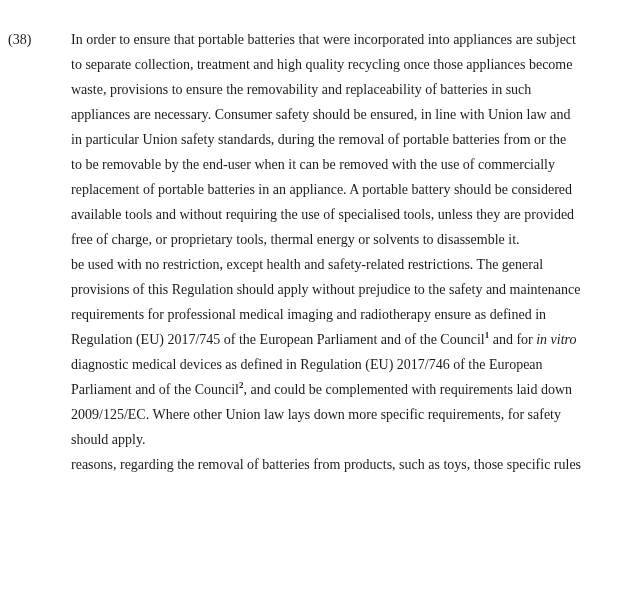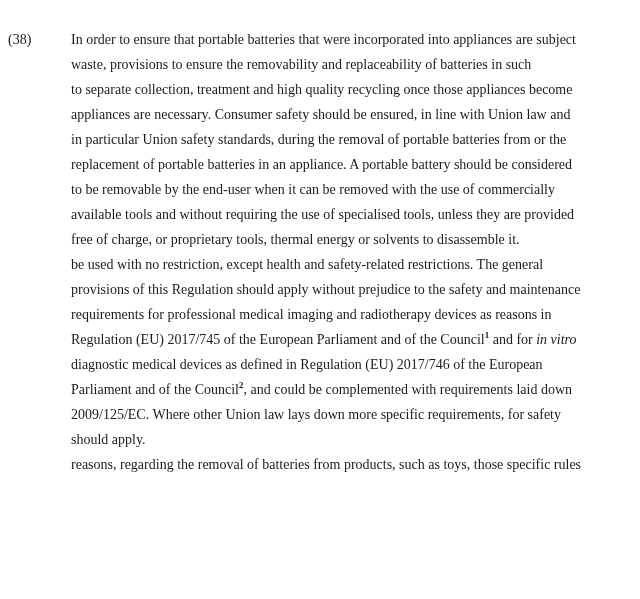--- a/index.html
+++ b/index.html
@@ -56,31 +56,31 @@
   }
 </style>
 </head>
 <body>
 
 <div class="page">
   <div class="recital">
     <div class="recital-num-col">(38)</div>
     <div class="text-col">
         <div class="line"><span>In order to ensure that portable batteries that were incorporated into appliances are subject</span></div>
+        <div class="line"><span>to separate collection, treatment and high quality recycling once those appliances become</span></div>
         <div class="line"><span>waste, provisions to ensure the removability and replaceability of batteries in such</span></div>
-        <div class="line"><span>to separate collection, treatment and high quality recycling once those appliances become</span></div>
         <div class="line"><span>appliances are necessary. Consumer safety should be ensured, in line with Union law and</span></div>
         <div class="line"><span>in particular Union safety standards, during the removal of portable batteries from or the</span></div>
+        <div class="line"><span>to be removable by the end-user when it can be removed with the use of commercially</span></div>
         <div class="line"><span>replacement of portable batteries in an appliance. A portable battery should be considered</span></div>
-        <div class="line"><span>to be removable by the end-user when it can be removed with the use of commercially</span></div>
         <div class="line"><span>available tools and without requiring the use of specialised tools, unless they are provided</span></div>
         <div class="line"><span>free of charge, or proprietary tools, thermal energy or solvents to disassemble it.</span></div>
         <div class="line"><span>be used with no restriction, except health and safety-related restrictions. The general</span></div>
         <div class="line"><span>provisions of this Regulation should apply without prejudice to the safety and maintenance</span></div>
-        <div class="line"><span>requirements for professional medical imaging and radiotherapy devices as reasons in</span></div>
+        <div class="line"><span>requirements for professional medical imaging and radiotherapy ensure as defined in</span></div>
         <div class="line"><span>Regulation (EU) 2017/745 of the European Parliament and of the Council</span><span class="sup">1</span><span> and for </span><span class="it">in vitro</span></div>
         <div class="line"><span>diagnostic medical devices as defined in Regulation (EU) 2017/746 of the European</span></div>
         <div class="line"><span>Parliament and of the Council</span><span class="sup">2</span><span>, and could be complemented with requirements laid down</span></div>
         <div class="line"><span>2009/125/EC. Where other Union law lays down more specific requirements, for safety</span></div>
         <div class="line"><span>should apply.</span></div>
         <div class="line"><span>reasons, regarding the removal of batteries from products, such as toys, those specific rules</span></div>
       </div>
   </div>
 </div>
 

